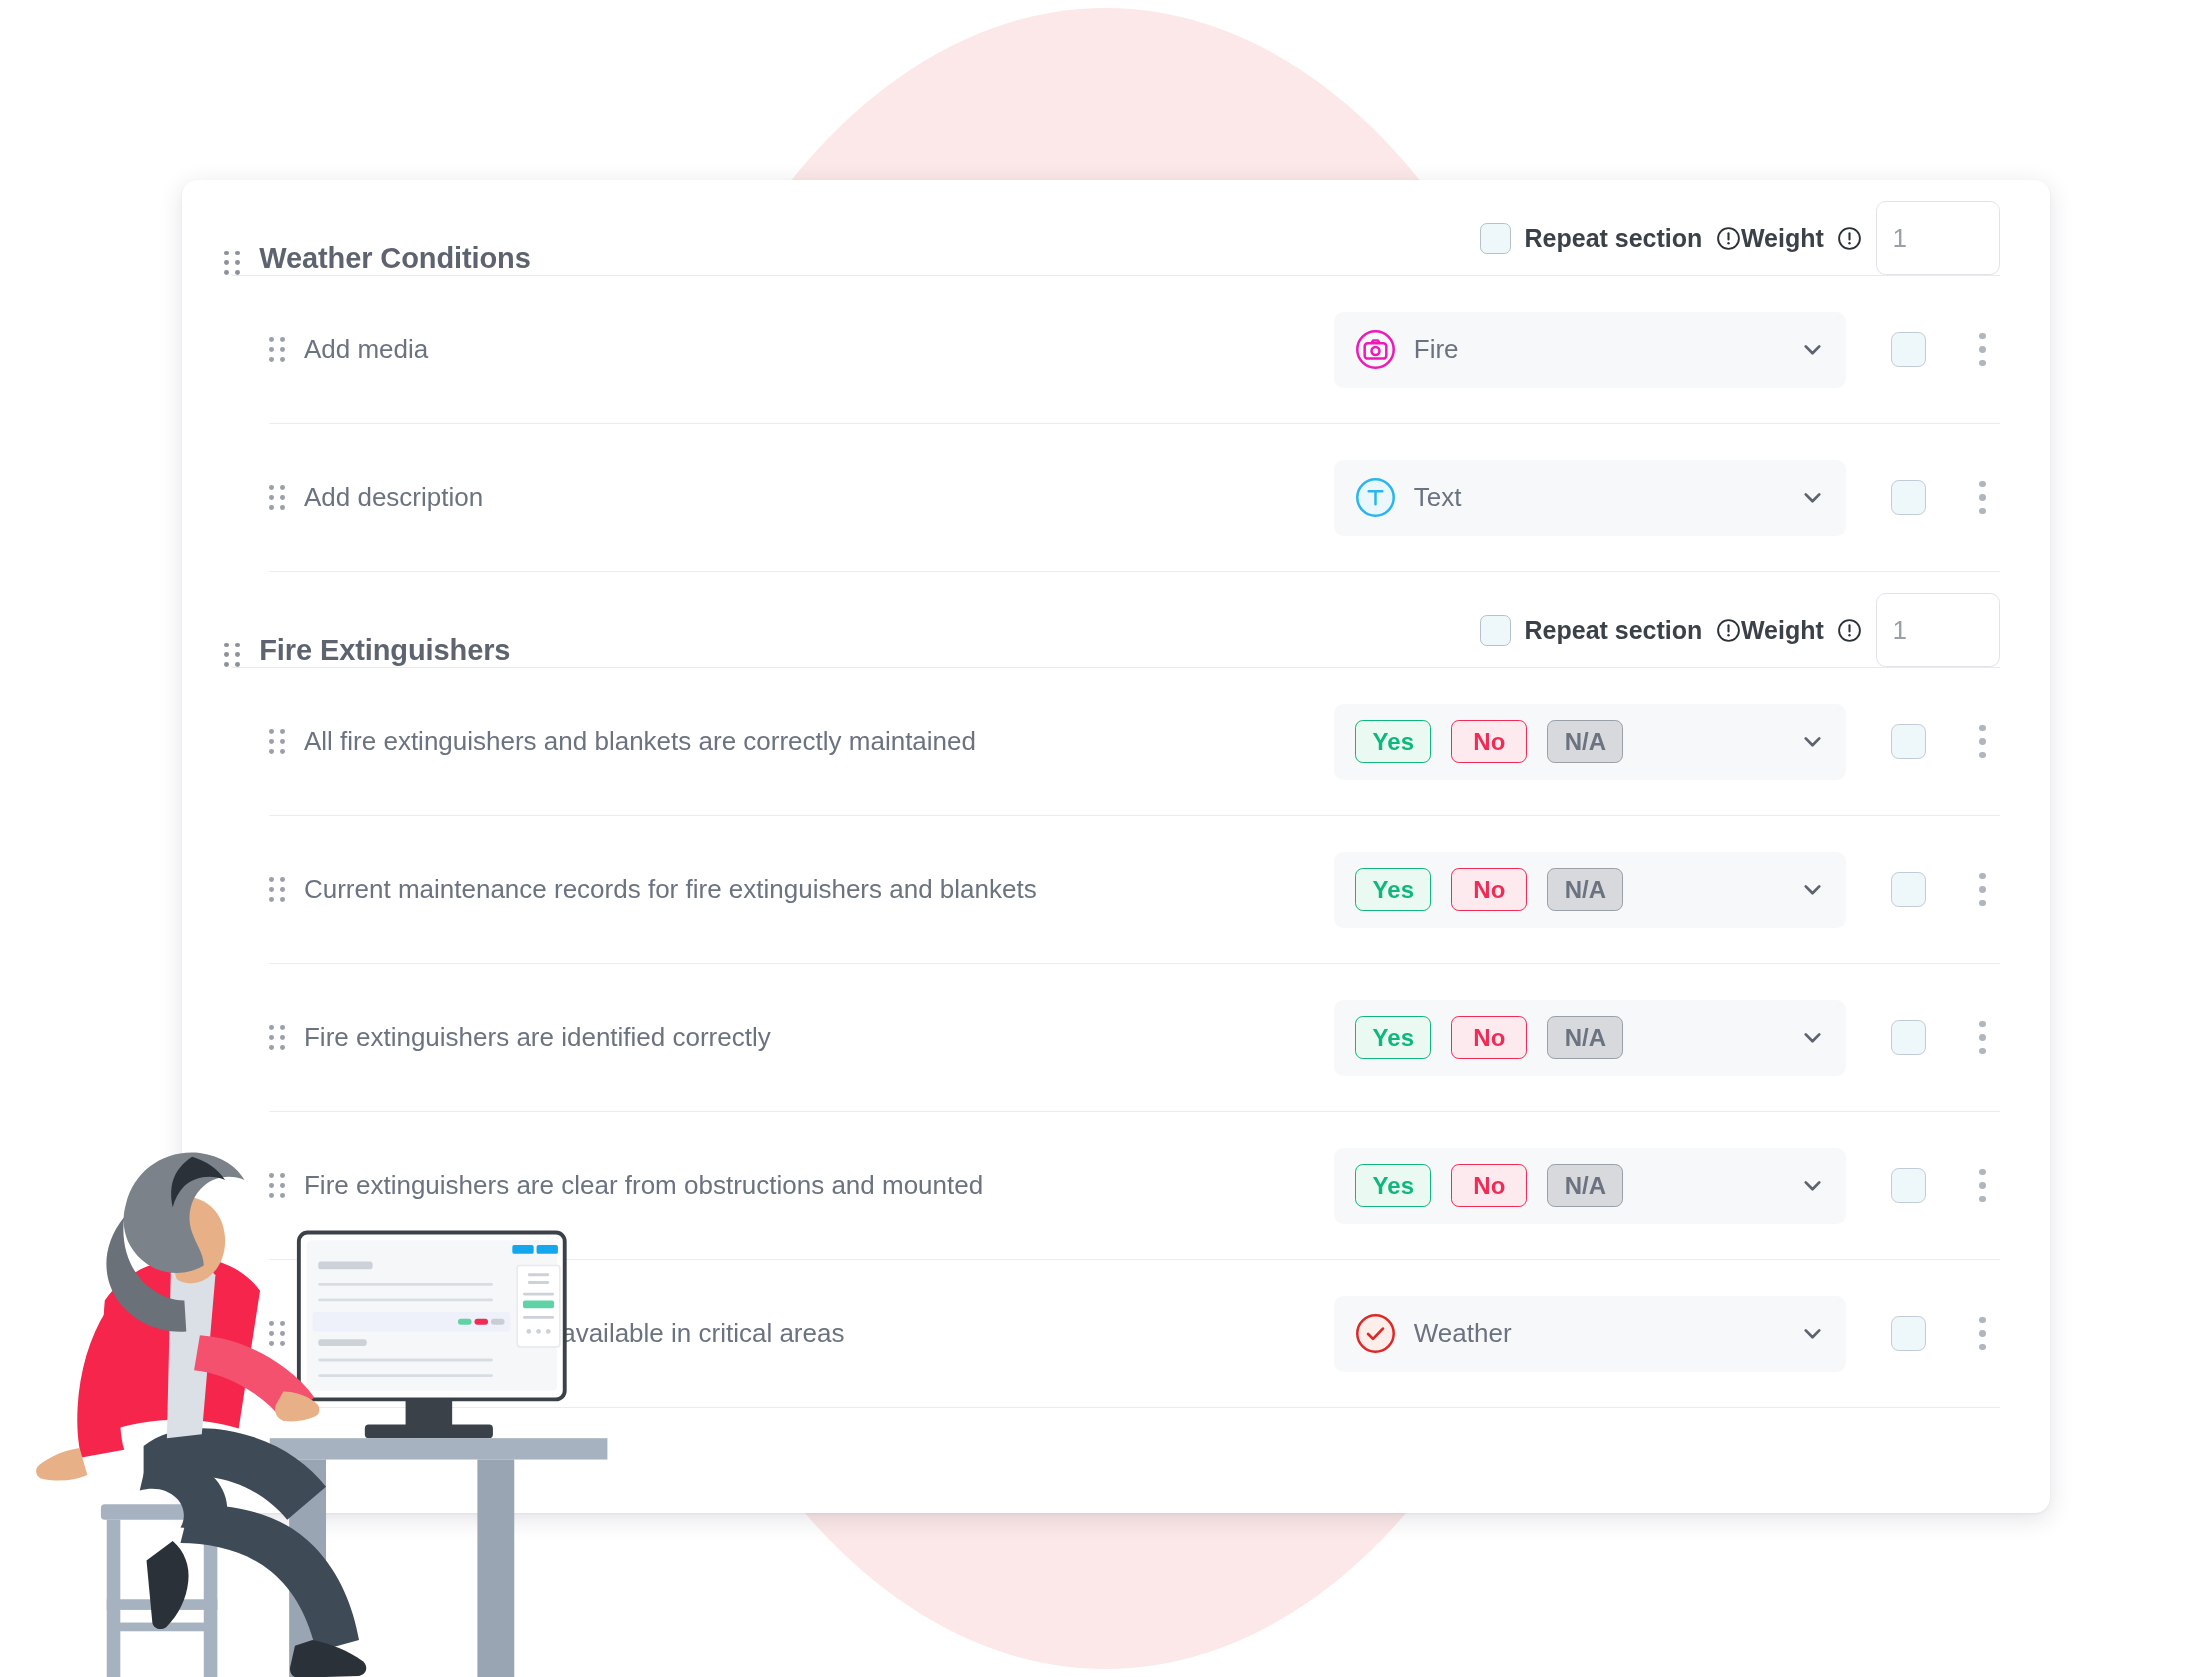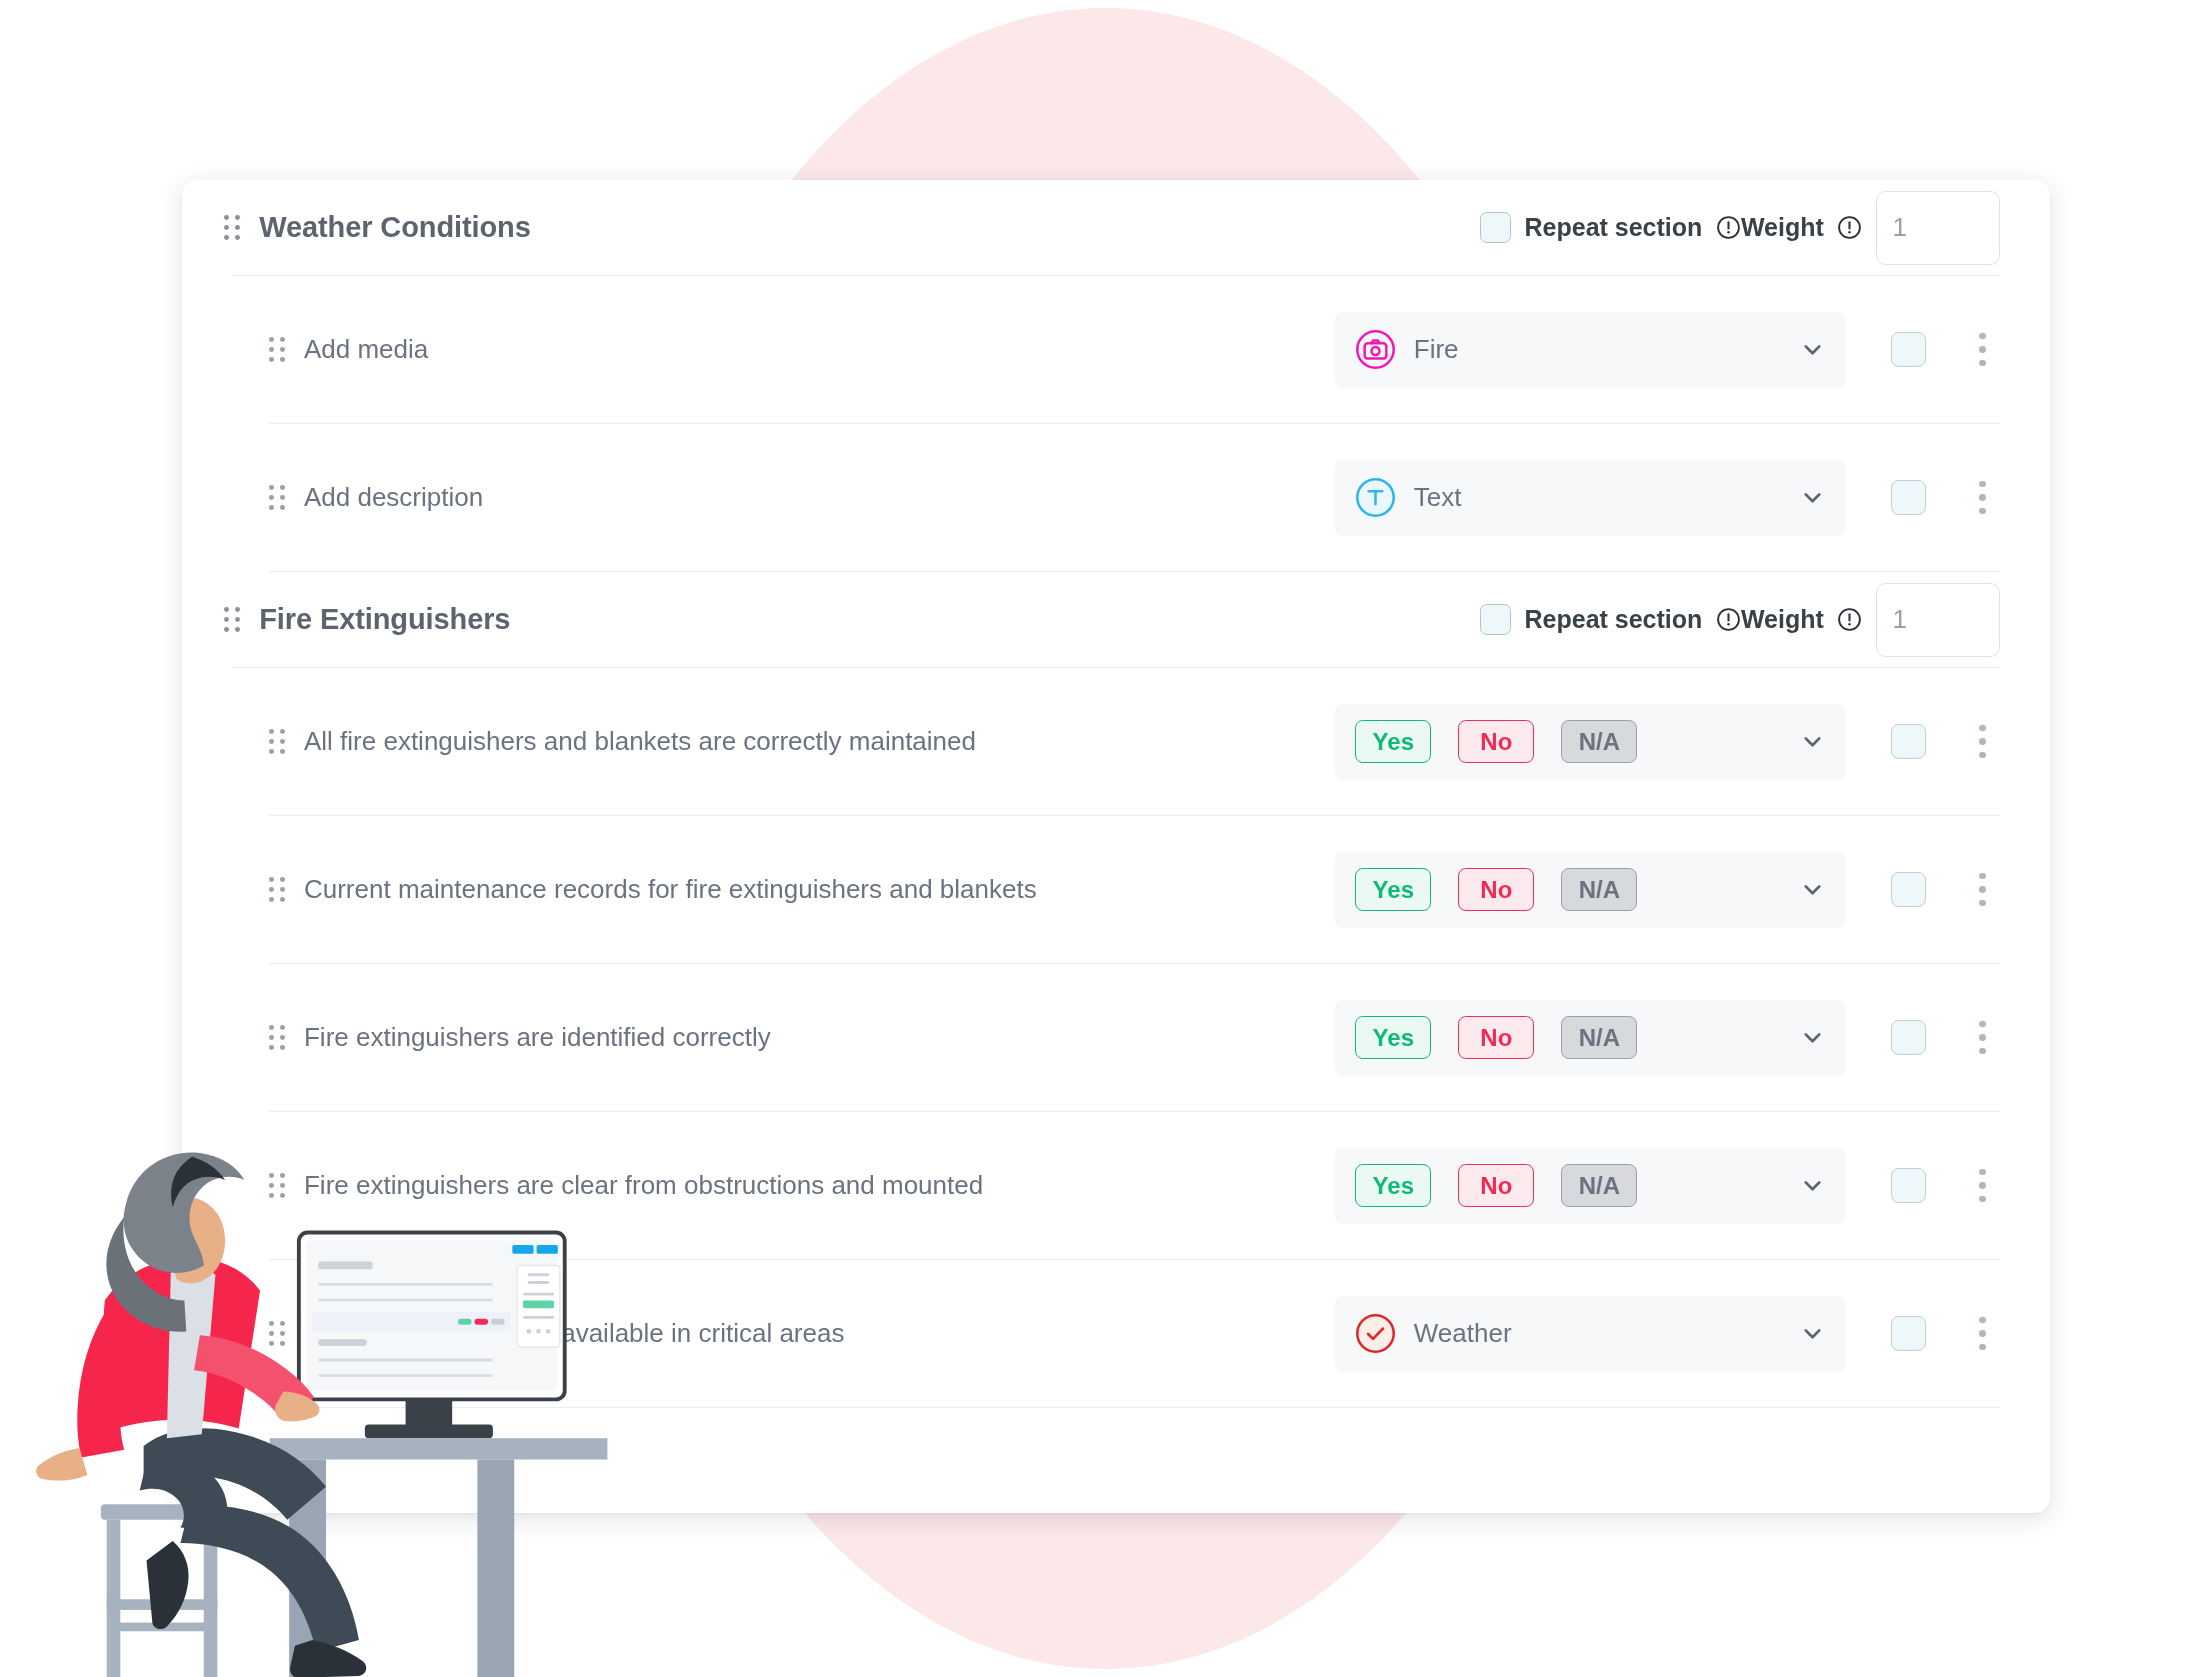--- a/index.html
+++ b/index.html
@@ -38,21 +38,21 @@
     grid-template-columns:repeat(2,4.9px);
     grid-template-rows:repeat(3,4.9px);
     gap:4.9px 5.8px;
     flex:0 0 auto;
   }
   .drag i{display:block;width:4.9px;height:4.9px;border-radius:50%;background:#8d9199;}
   .drag.small i{width:4.9px;height:4.9px;background:#9aa0a8;}
 
   
   .section-head{
-    display:flex;align-items:center;
+    display:flex;align-items:flex-end;
     height:95px;
     padding-left:0;
   }
   .section-head .drag{margin-right:19.4px;margin-left:-7.8px;}
   .section-title{
     font-size:29px;font-weight:700;color:#5d6470;
     letter-spacing:-0.1px;
     white-space:nowrap;
   }
   .head-spacer{flex:1 1 auto;}
@@ -121,21 +121,21 @@
     display:flex;align-items:center;
     padding:0 21.3px 0 21.3px;
     box-sizing:border-box;
     flex:0 0 auto;
   }
   .type-ico{width:41px;height:41px;flex:0 0 auto;display:block;}
   .type-lbl{font-size:26px;color:#6b7280;margin-left:17.5px;white-space:nowrap;}
   .caret{margin-left:auto;flex:0 0 auto;display:block;}
 
   
-  .pills{display:flex;align-items:center;gap:27px;}
+  .pills{display:flex;align-items:center;gap:20px;}
   .pill{
     height:43px;min-width:76px;
     border-radius:7.8px;
     border:1.6px solid;
     display:flex;align-items:center;justify-content:center;
     font-size:24px;font-weight:700;
     padding:0 13.6px;
     box-sizing:border-box;
   }
   .pill.yes{color:#0fb87a;border-color:#0fb87a;background:#eafaf3;}

